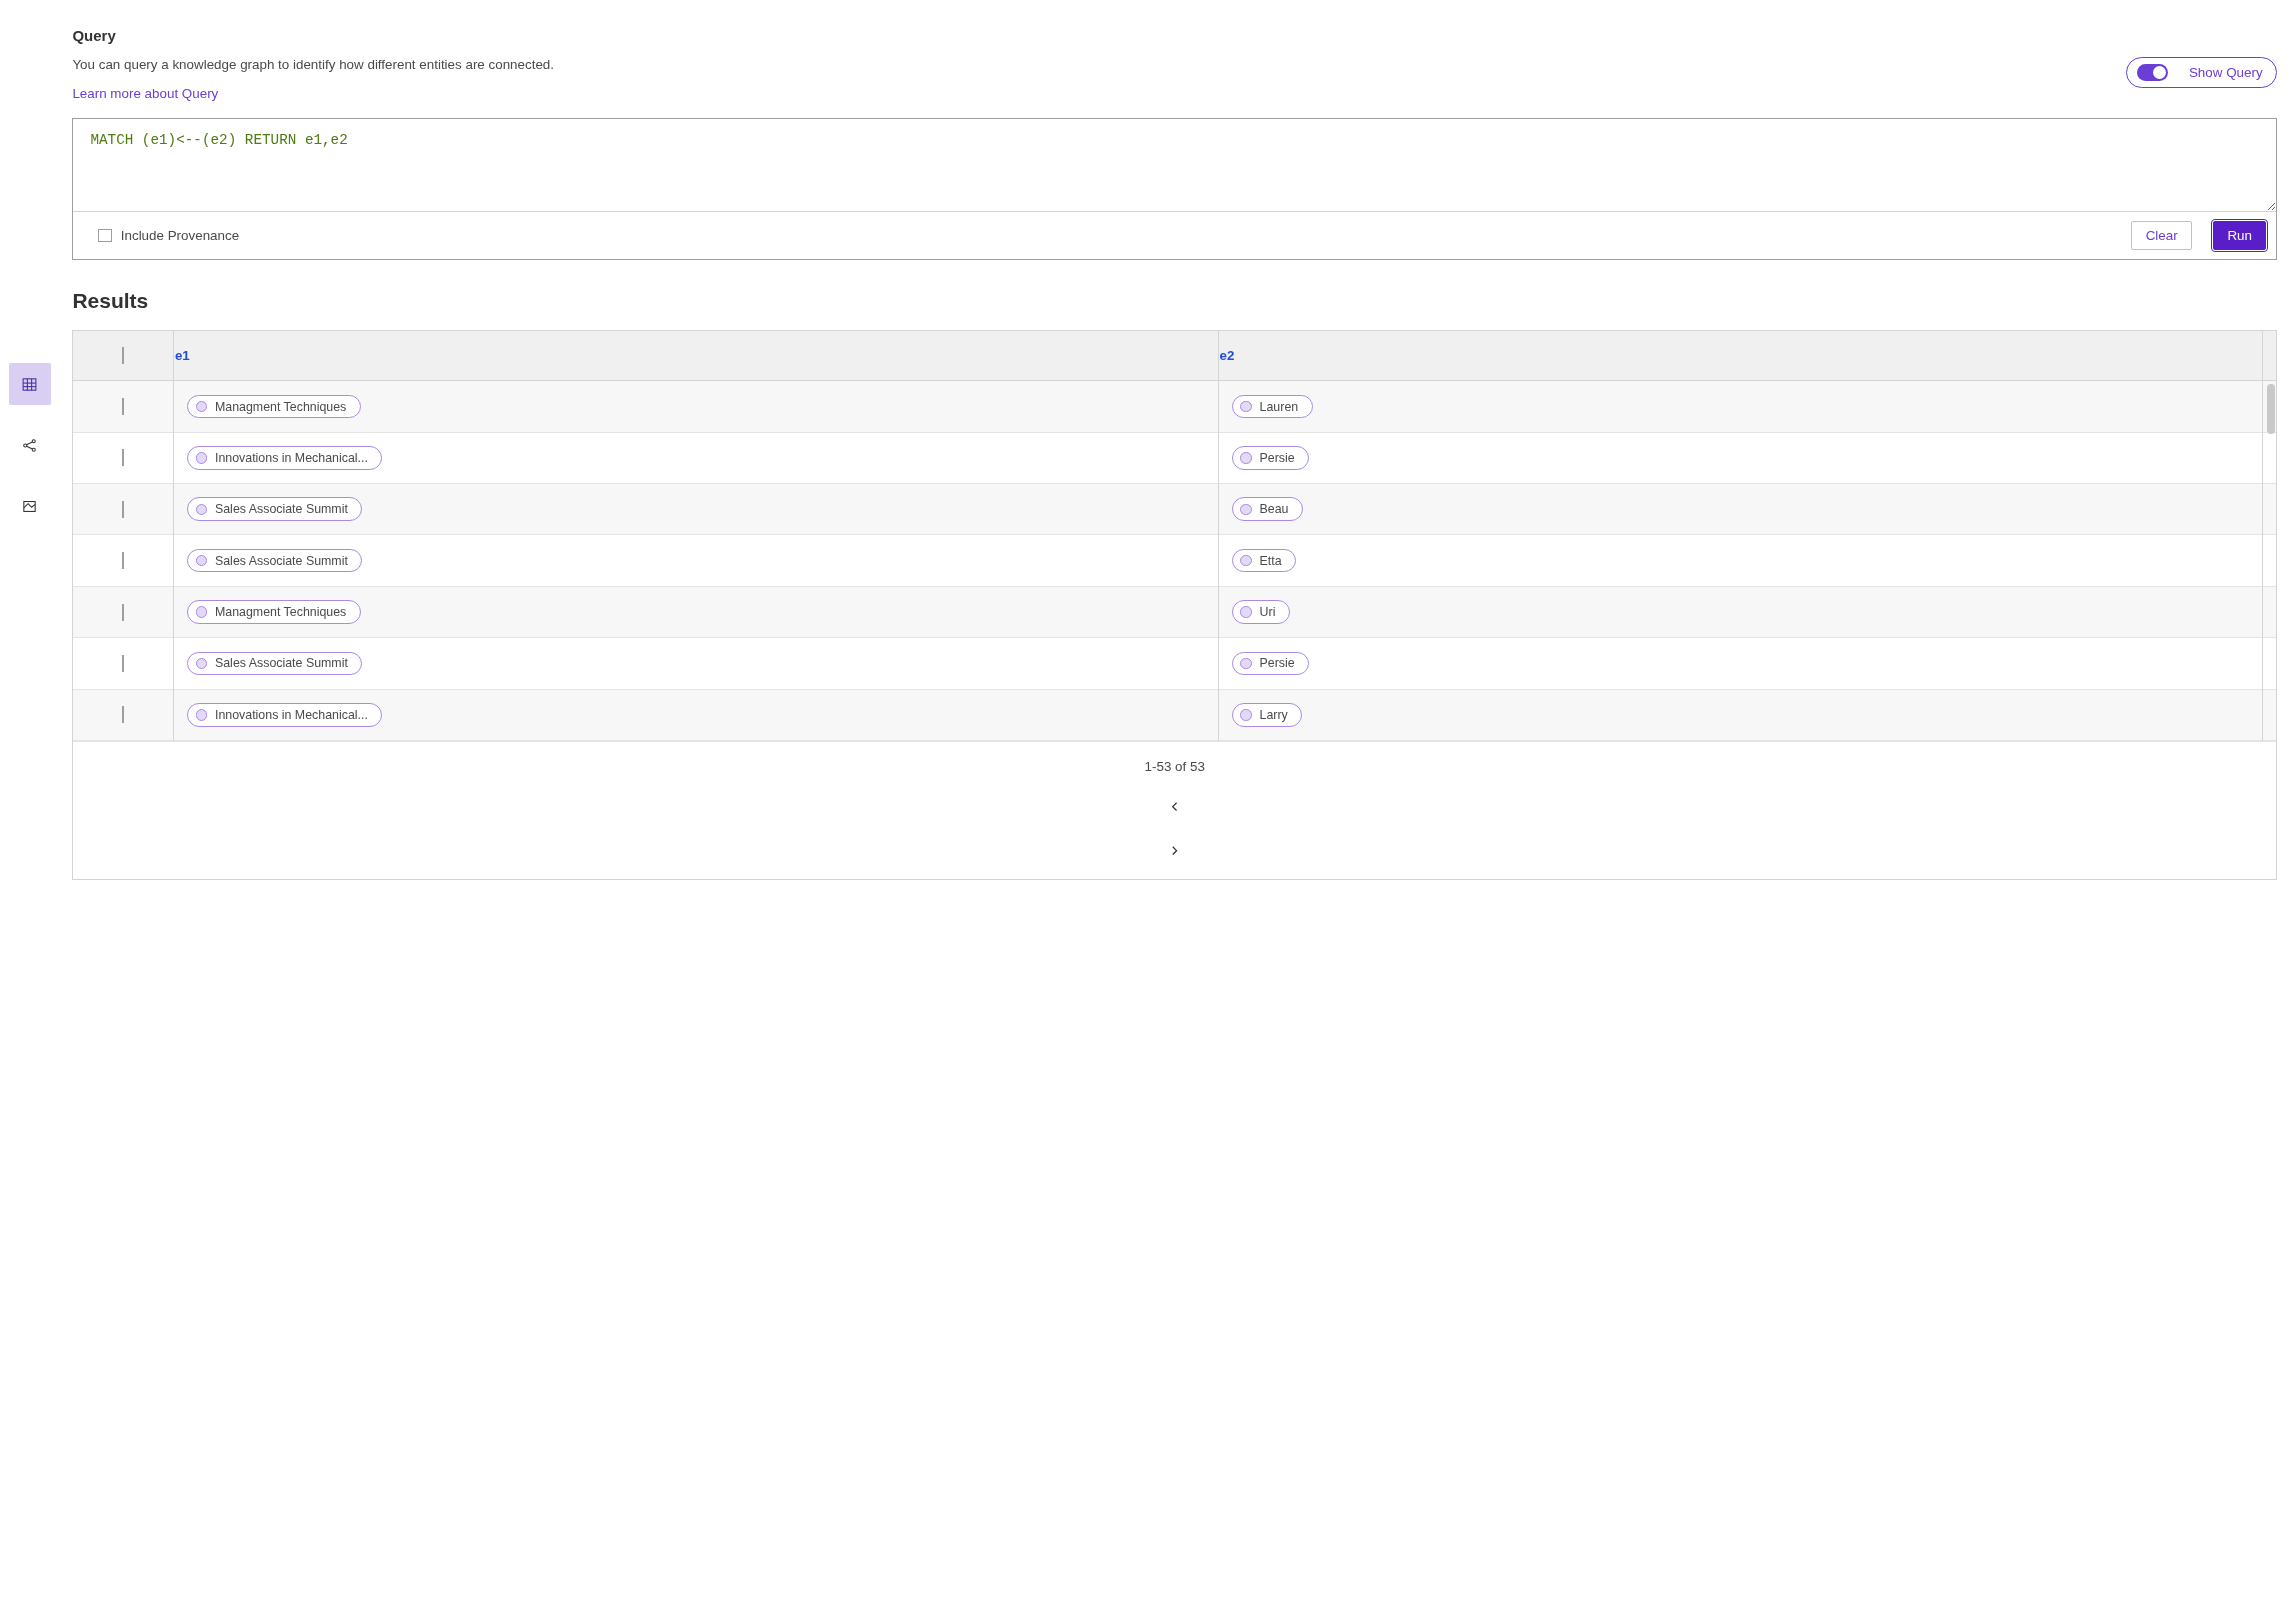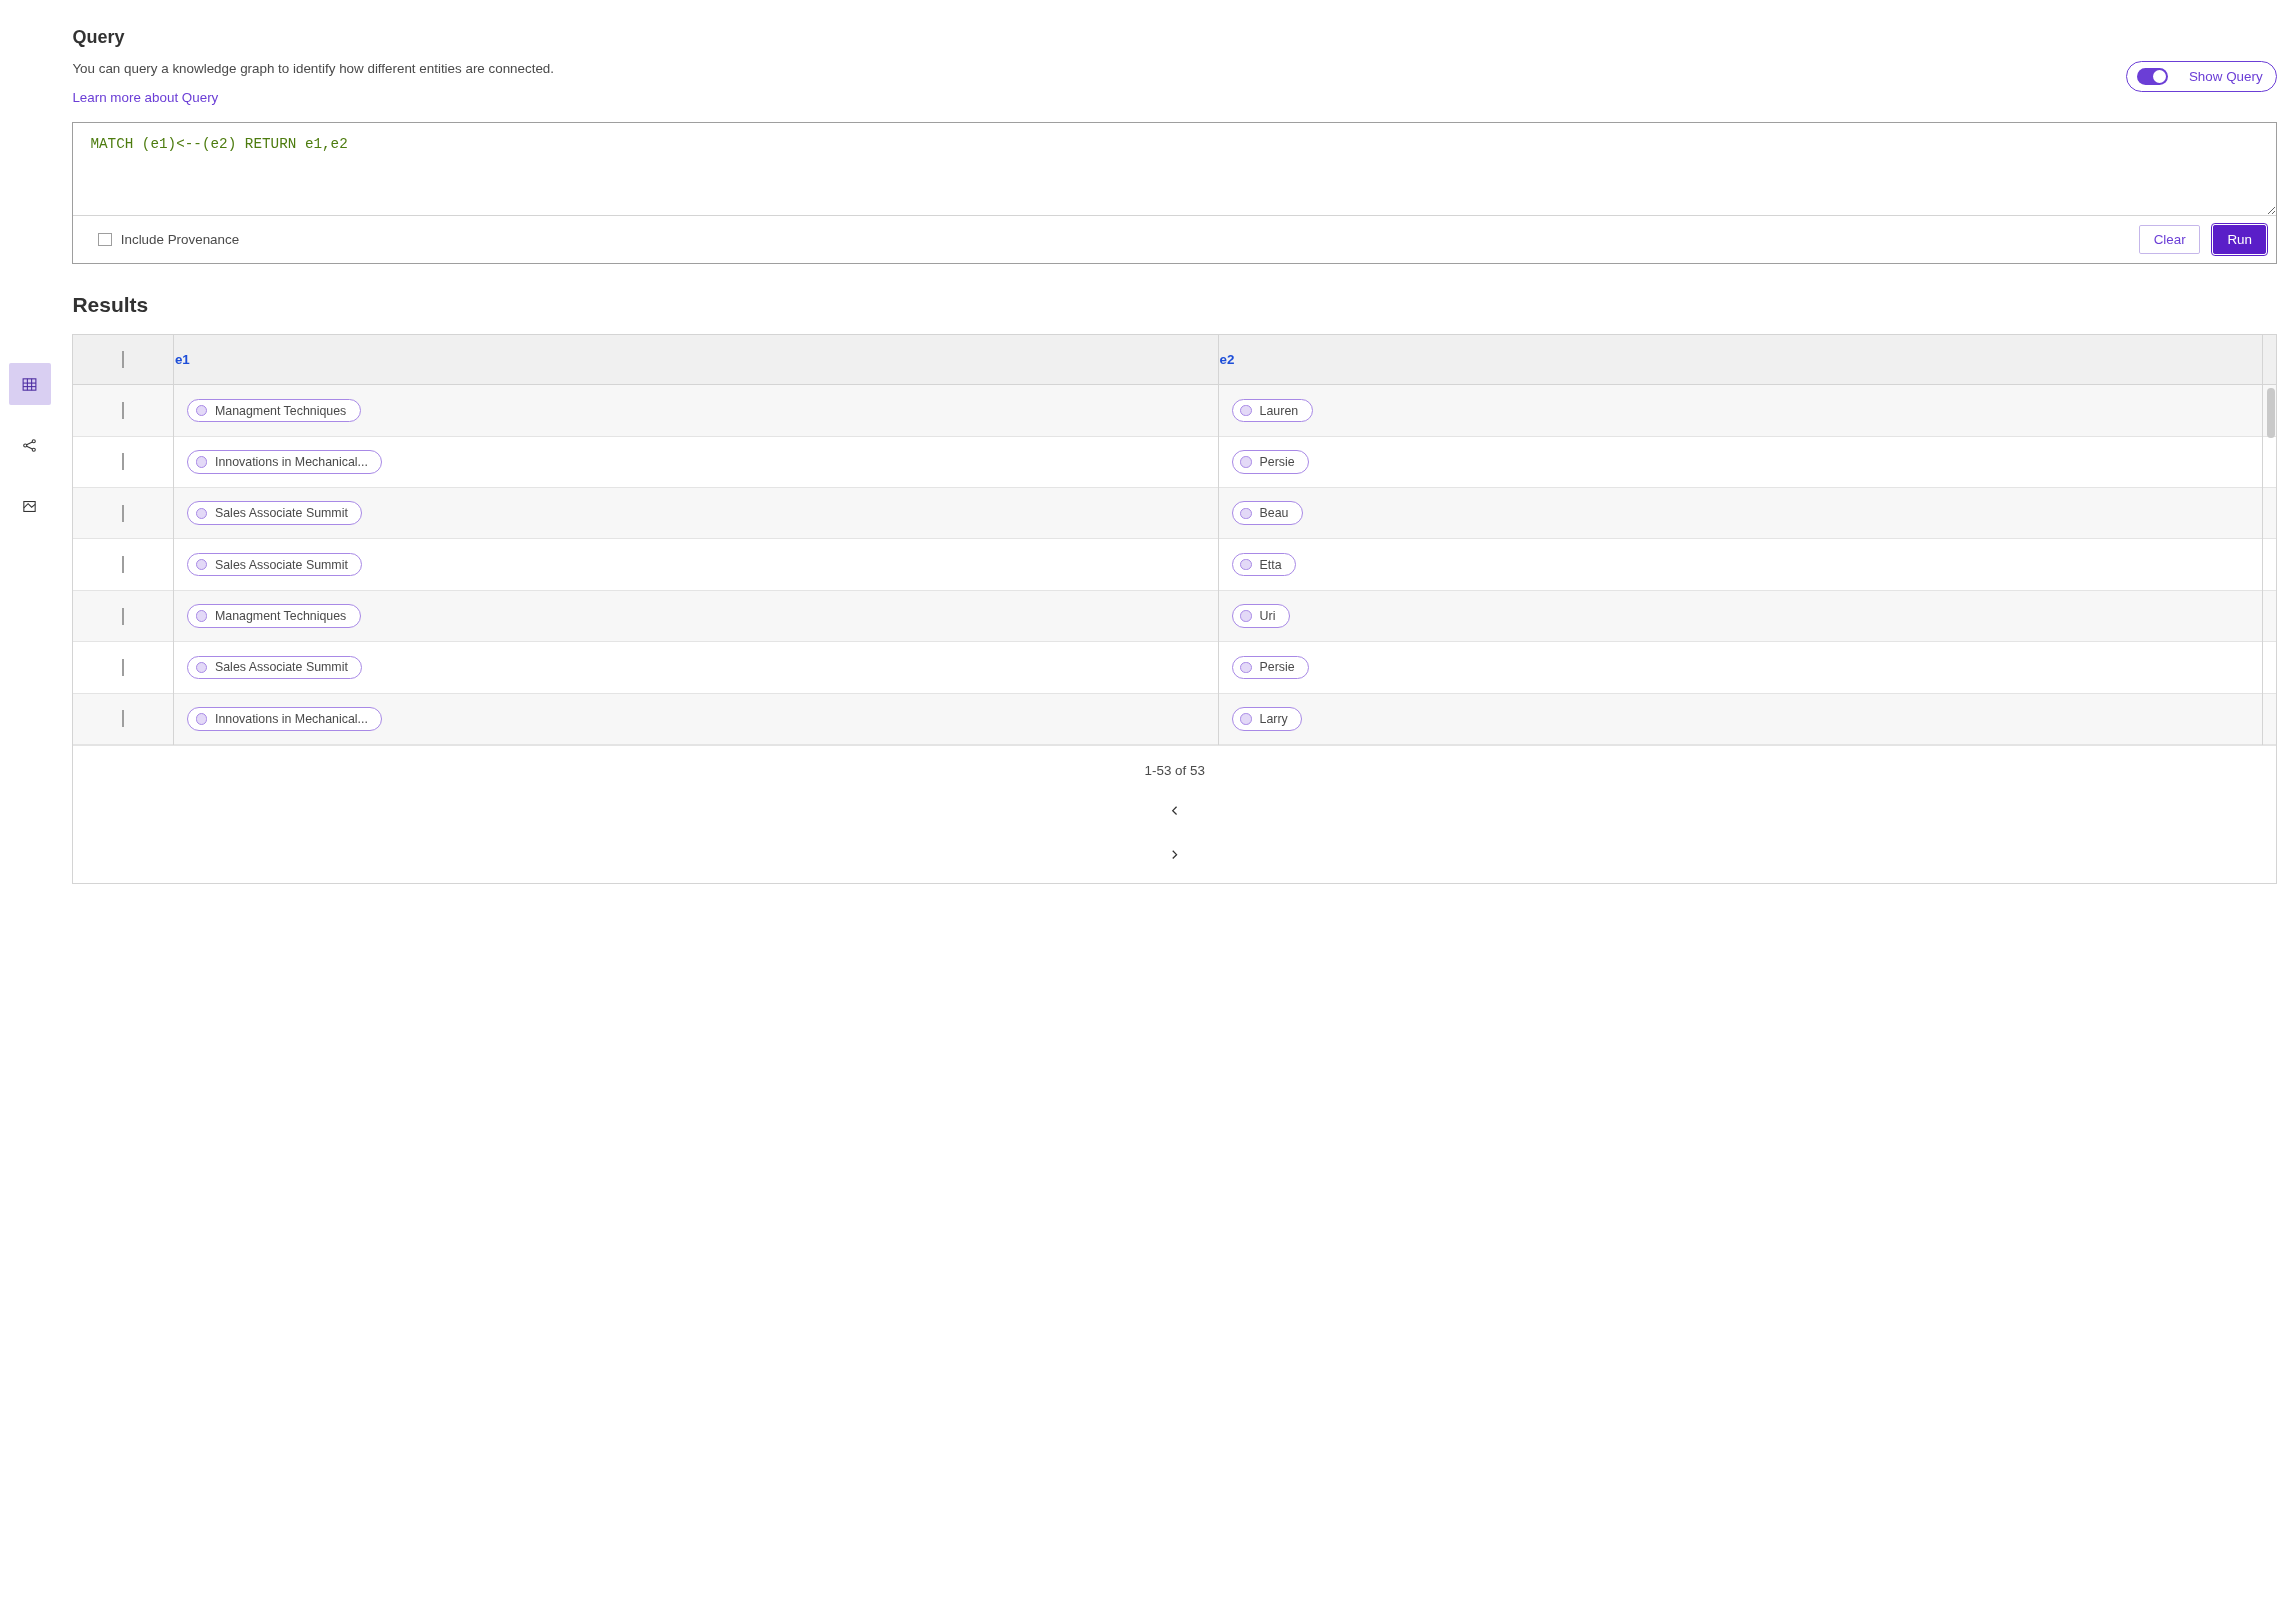--- a/index.html
+++ b/index.html
@@ -33,21 +33,21 @@
   .sidebar-item.active {
     background: #d9cff2;
   }
   .sidebar-item svg { width: 17px; height: 17px; }
   .main {
     flex: 1;
     padding: 27px 17px 0 13.4px;
     min-width: 0;
   }
   .page-title {
-    font-size: 18px;
+    font-size: 15px;
     font-weight: 600;
     color: #323232;
     margin-bottom: 13.4px;
   }
   .header-row {
     display: flex;
     justify-content: space-between;
     align-items: flex-start;
     margin-bottom: 17px;
   }
@@ -116,21 +116,21 @@
     gap: 9px;
     color: #4a4a4a;
     cursor: pointer;
   }
   .chk {
     width: 13.4px; height: 13.4px;
     border: 1px solid #9e9e9e;
     background: #fff;
     cursor: pointer;
   }
-  .btn-row { display: flex; gap: 13px; }
+  .btn-row { display: flex; gap: 21px; }
   .btn {
     font-size: 13.4px;
     padding: 5.7px 13.4px;
     border-radius: 1.9px;
     cursor: pointer;
     border: 1px solid transparent;
   }
   .btn-clear {
     background: #fff;
     border: 1px solid #c5b6ea;

